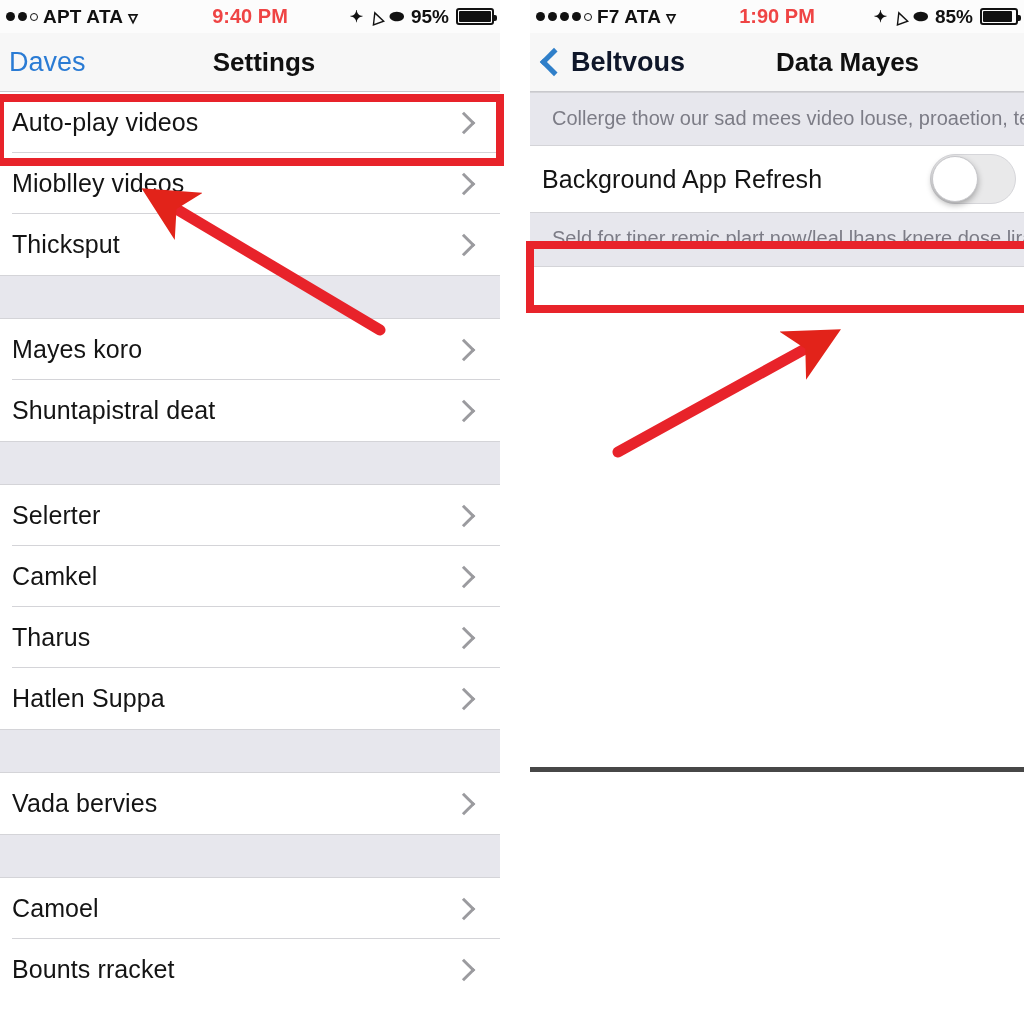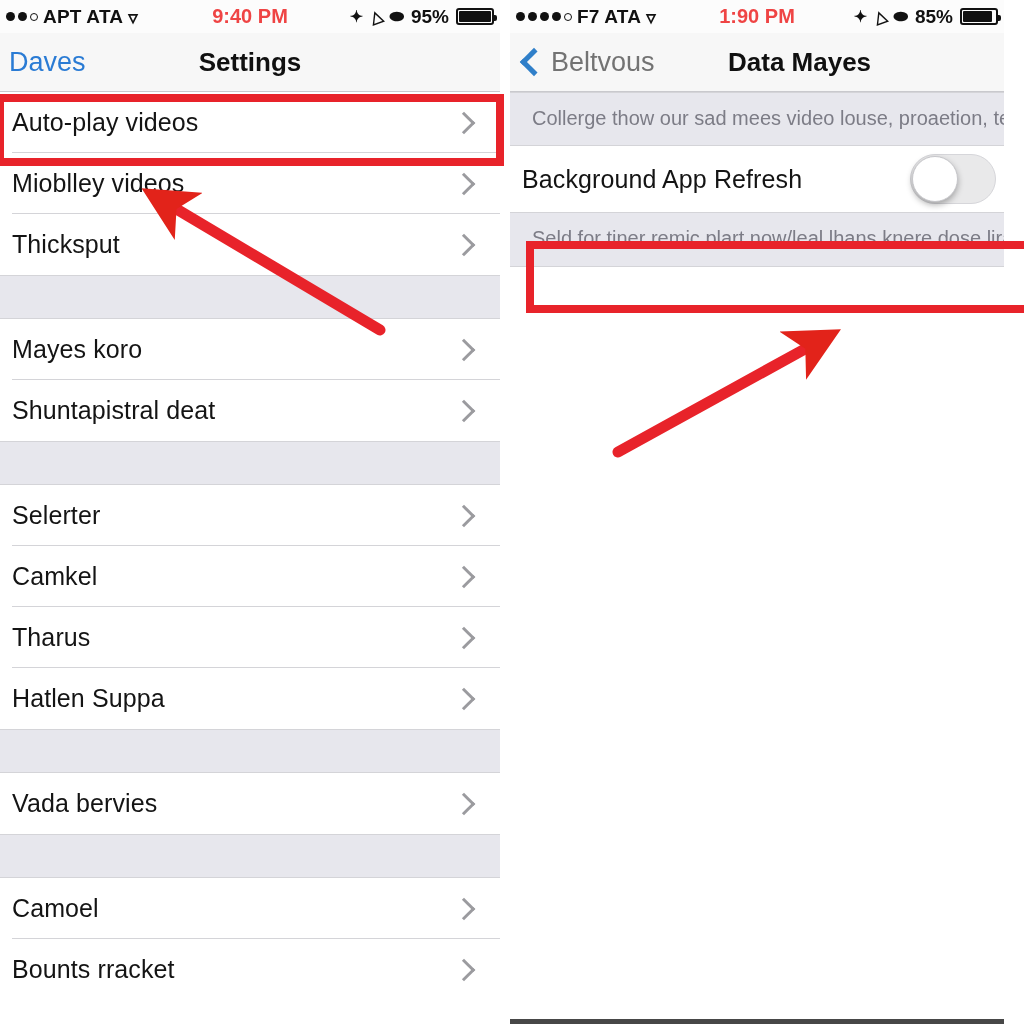--- a/index.html
+++ b/index.html
@@ -21,21 +21,21 @@
   }
 
   
   .panel {
     position: absolute;
     top: 0;
     background: #ffffff;
     overflow: hidden;
   }
   #panel-left  { left: 0px;   width: 500px; height: 1024px; }
-  #panel-right { left: 510px; width: 494px; height: 1024px; }
+  #panel-right { left: 530px; width: 494px; height: 772px; }
 
   .panel-divider {
     position: absolute;
     top: 0;
     left: 500px;
     width: 30px;
     height: 1024px;
     background: #ffffff;
   }
 
@@ -120,39 +120,40 @@
     display: flex;
     align-items: center;
     gap: 4px;
     padding-left: 9px;
     color: #2a7bd4;
     font-size: 27px;
     font-weight: normal;
     cursor: pointer;
     z-index: 2;
   }
-  #panel-right .nav-back { padding-left: 14px; color: #737373; }
+  #panel-right .nav-back { padding-left: 14px; color: #0f172a; font-weight: bold; }
   .chev-back {
     display: inline-block;
     width: 15px; height: 15px;
     border-left: 5px solid #2f7fc9;
     border-bottom: 5px solid #2f7fc9;
     transform: rotate(45deg);
     margin-right: 3px;
     position: relative;
     top: 0px;
   }
   .nav-title {
     position: absolute;
     left: 0; right: 0;
     text-align: center;
     font-size: 26px;
     font-weight: bold;
     color: #101010;
     pointer-events: none;
+    padding-left: 28px;
   }
   #panel-right .nav-title { text-align: left; left: 218px; }
 
   
   .list { background: #ffffff; }
 
   .row {
     position: relative;
     height: 61px;
     background: #ffffff;

